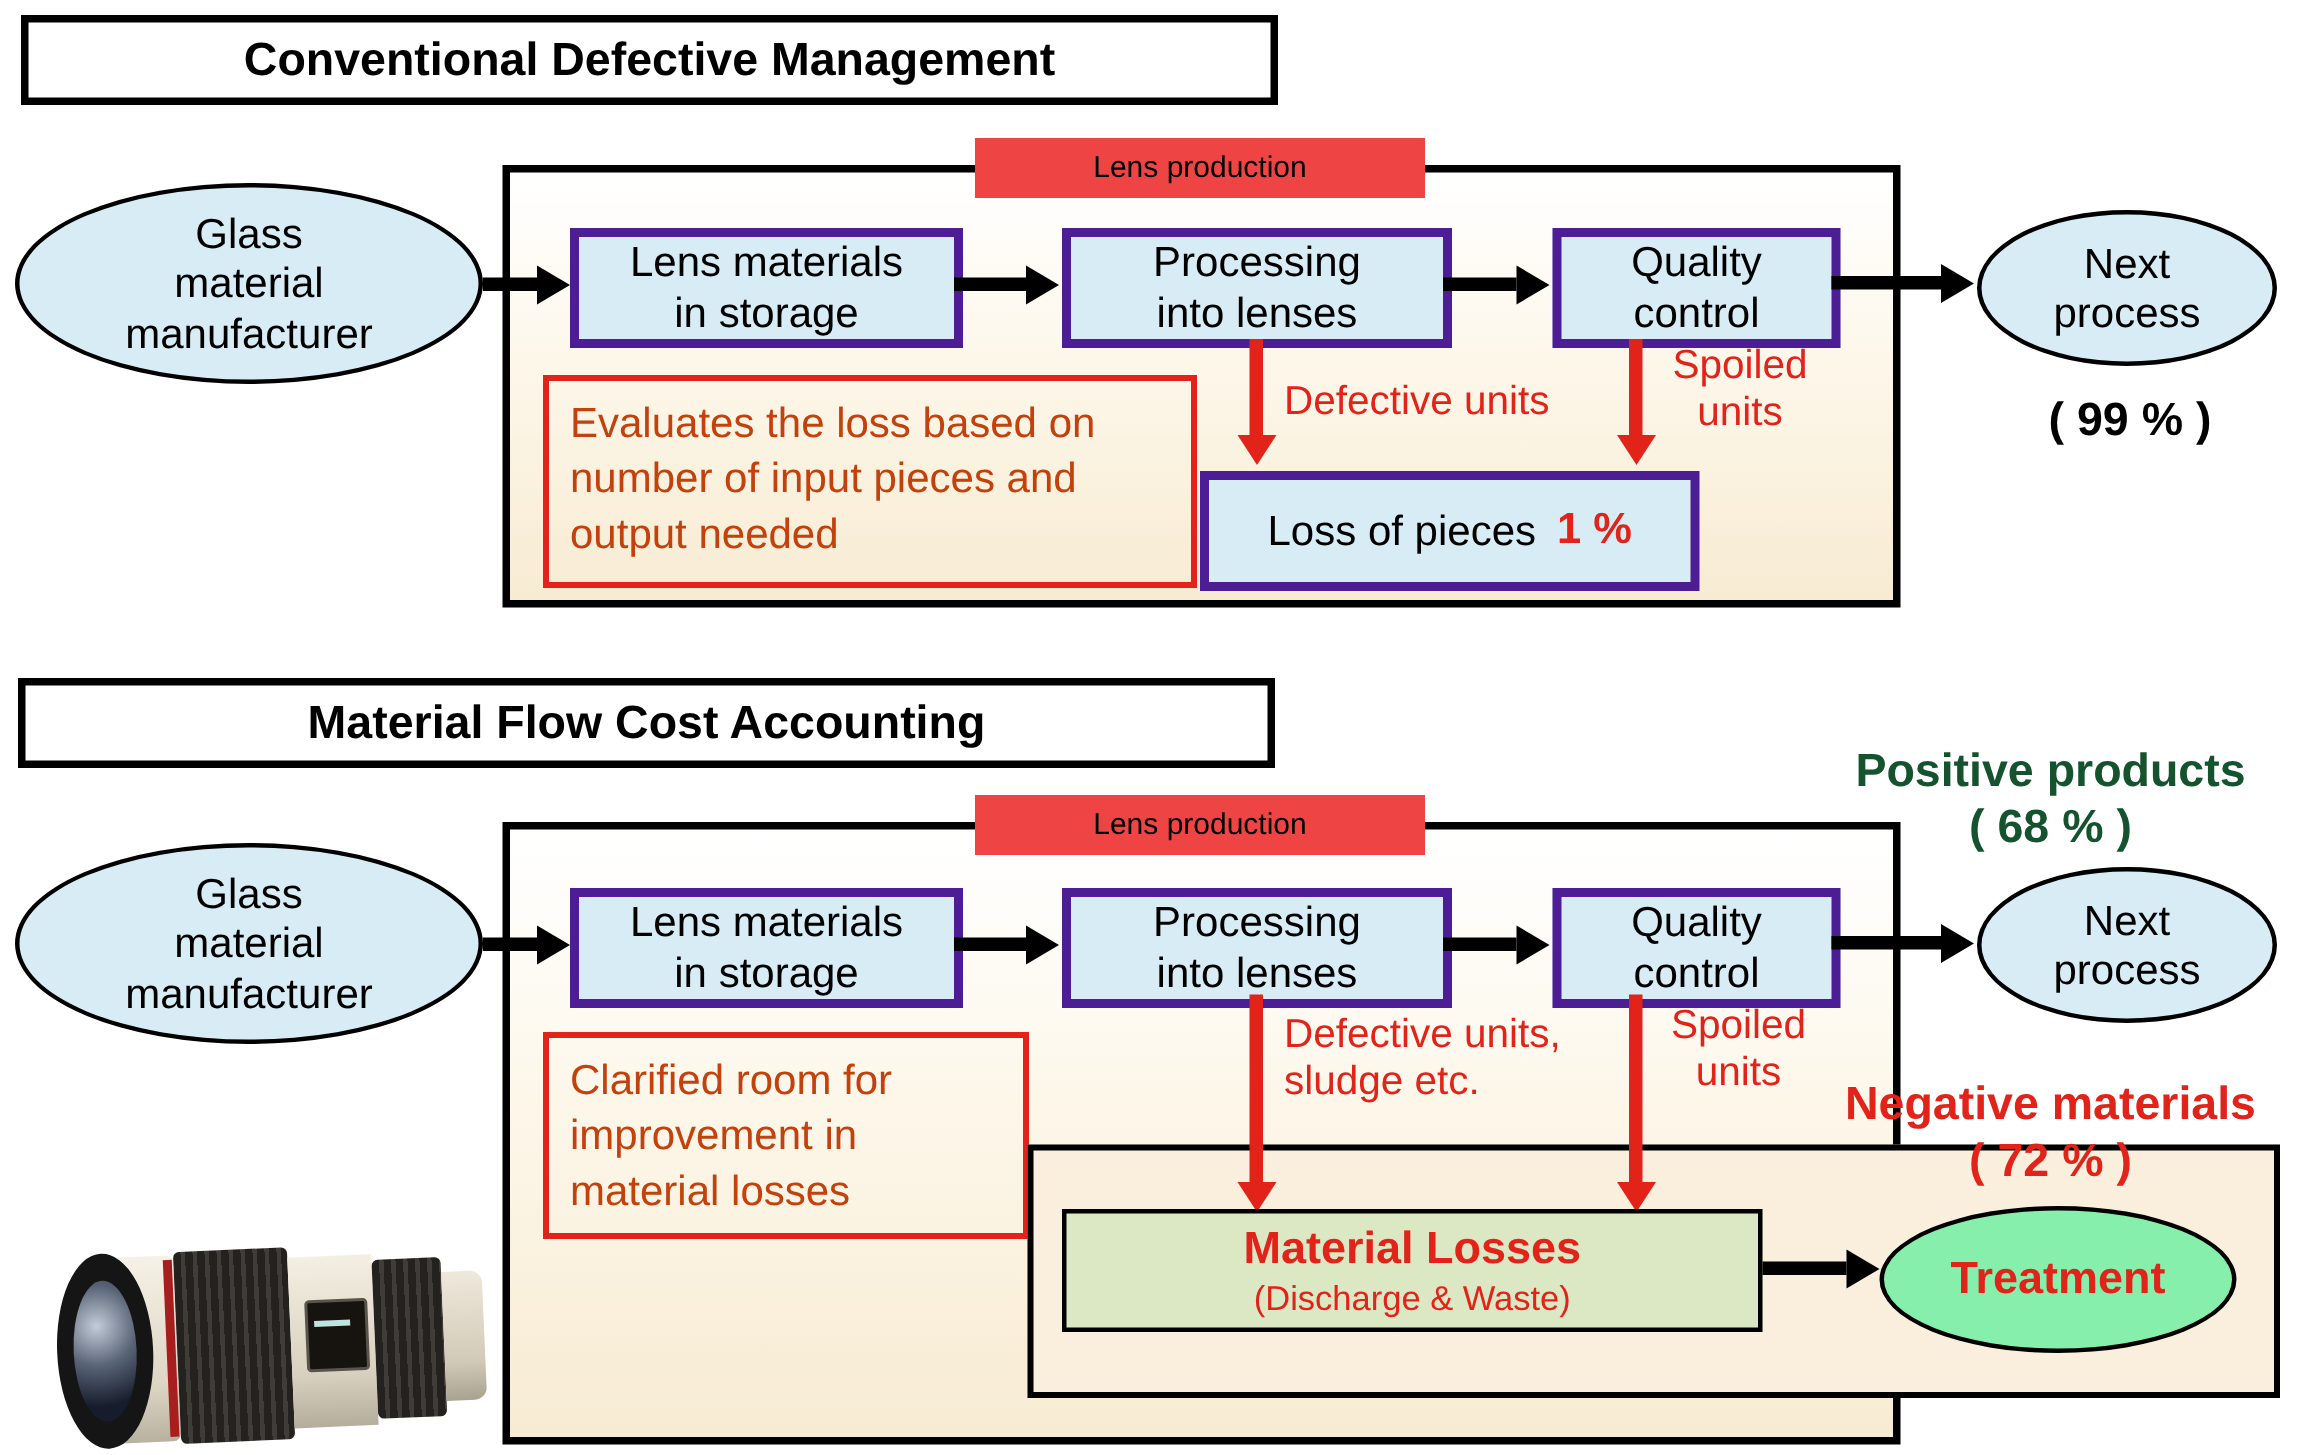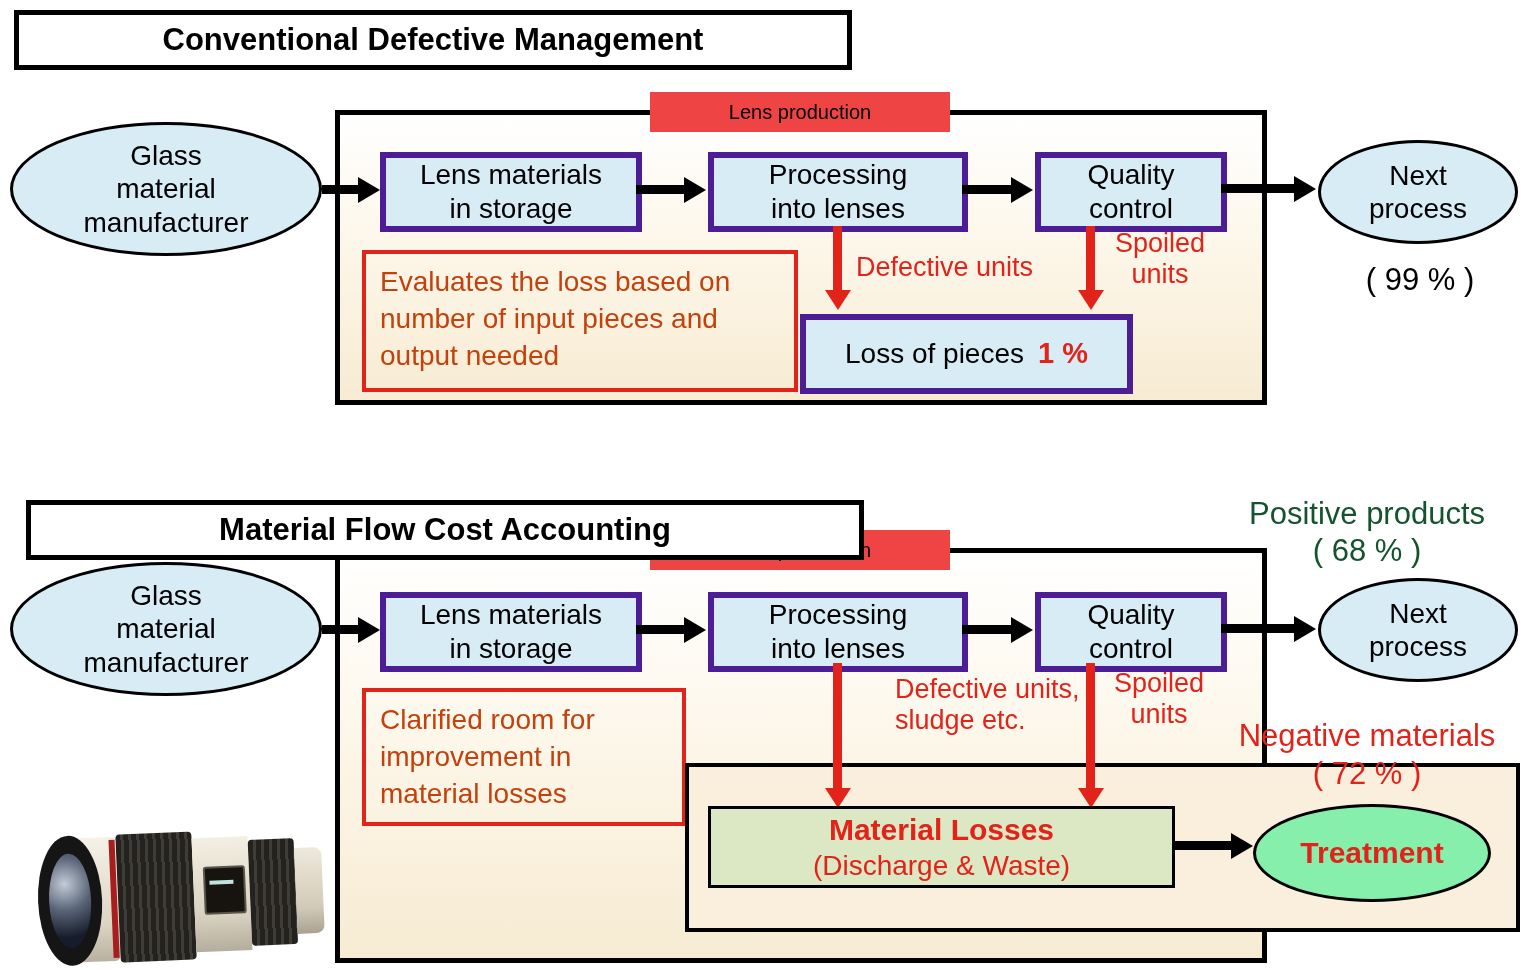--- a/index.html
+++ b/index.html
@@ -32,21 +32,21 @@
   .harrow::after{content:"";position:absolute;left:100%;top:50%;transform:translateY(-50%);
      border-left:22px solid #000;border-top:13px solid transparent;border-bottom:13px solid transparent;}
   .varrow{position:absolute;width:9px;background:#e2231a;z-index:3;}
   .varrow::after{content:"";position:absolute;top:100%;left:50%;transform:translateX(-50%);
      border-top:20px solid #e2231a;border-left:13px solid transparent;border-right:13px solid transparent;}
 
   
   .redtxt{color:#e2231a;}
   .bluetxt{color:#14532d;}
   .bold{font-weight:bold;}
-  .pct{font-size:31px;font-weight:normal;text-align:center;z-index:4;}
+  .pct{font-size:31px;font-weight:bold;text-align:center;z-index:4;}
   .sidelabel{font-size:27px;z-index:3;}
 
   
   .lens{z-index:1;transform:rotate(-2.5deg);}
   .lens .p{position:absolute;}
   .l-front{left:0;top:5px;width:64px;height:130px;border-radius:50%;background:#151515;}
   .l-glass{left:11px;top:23px;width:42px;height:94px;border-radius:50%;
      background:radial-gradient(circle at 38% 32%,#c3ccd8 0%,#5a6578 38%,#161c2b 78%);}
   .l-cream1{left:36px;top:8px;width:44px;height:124px;border-radius:5px;
      background:linear-gradient(180deg,#f6f1e6 0%,#ddd5c4 70%,#b9b1a0 100%);}
@@ -105,21 +105,21 @@
   <div class="varrow" style="left:1086px;top:226px;height:64px;"></div>
   <div class="abs sidelabel redtxt preline" style="left:1100px;top:228px;width:120px;text-align:center;">Spoiled
 units</div>
 
   <div class="abs step center" style="left:800px;top:314px;width:321px;height:68px;z-index:3;">
     <span>Loss of pieces</span>
     <span style="width:14px;"></span>
     <span class="redtxt bold" style="font-size:29px;">1 %</span>
   </div>
 
-  <div class="abs title-box center" style="left:26px;top:452px;width:828px;height:50px;margin-top:48px;">
+  <div class="abs title-box center" style="left:12px;top:452px;width:828px;height:50px;">
     <span>Material Flow Cost Accounting</span>
   </div>
 
   <div class="abs pct bluetxt" style="left:1200px;top:496px;width:334px;">Positive products</div>
   <div class="abs pct bluetxt" style="left:1200px;top:533px;width:334px;">( 68 % )</div>
 
   <div class="abs flow-container" style="left:335px;top:548px;width:922px;height:405px;"></div>
   <div class="abs flow-label center" style="left:650px;top:530px;width:300px;height:40px;">Lens production</div>
 
   <div class="abs oval blue center preline" style="left:10px;top:562px;width:306px;height:128px;">Glass
@@ -145,30 +145,30 @@
   <div class="abs note preline" style="left:362px;top:688px;width:288px;height:110px;">Clarified room for
 improvement in
 material losses</div>
 
   <div class="abs inner-cream" style="left:685px;top:763px;width:827px;height:161px;"></div>
 
   <div class="abs pct redtxt" style="left:1200px;top:718px;width:334px;">Negative materials</div>
   <div class="abs pct redtxt" style="left:1200px;top:756px;width:334px;">( 72 % )</div>
 
   <div class="varrow" style="left:833px;top:663px;height:125px;"></div>
-  <div class="abs sidelabel redtxt preline" style="left:895px;top:674px;">Defective units,
+  <div class="abs sidelabel redtxt preline" style="left:856px;top:674px;">Defective units,
 sludge etc.</div>
 
   <div class="varrow" style="left:1086px;top:663px;height:125px;"></div>
   <div class="abs sidelabel redtxt preline" style="left:1100px;top:668px;width:118px;text-align:center;">Spoiled
 units</div>
 
   <div class="abs green-box center" style="left:708px;top:806px;width:461px;height:76px;flex-direction:column;">
     <span class="redtxt bold" style="font-size:30px;">Material Losses</span>
-    <span class="redtxt" style="font-size:28px;">(Discharge &amp; Waste)</span>
+    <span class="redtxt" style="font-size:23px;">(Discharge &amp; Waste)</span>
   </div>
 
   <div class="harrow" style="left:1175px;top:841px;width:56px;"></div>
   <div class="abs oval green center" style="left:1253px;top:804px;width:232px;height:92px;z-index:3;">
     <span class="redtxt bold" style="font-size:30px;">Treatment</span>
   </div>
 
   <div class="abs lens" style="left:38px;top:826px;width:285px;height:140px;">
     <div class="p l-cream1"></div>
     <div class="p l-red"></div>

